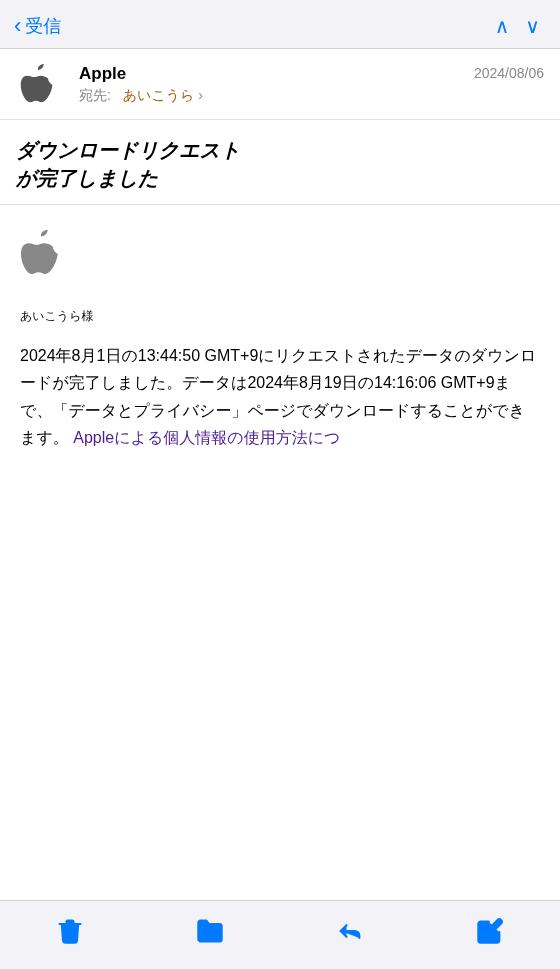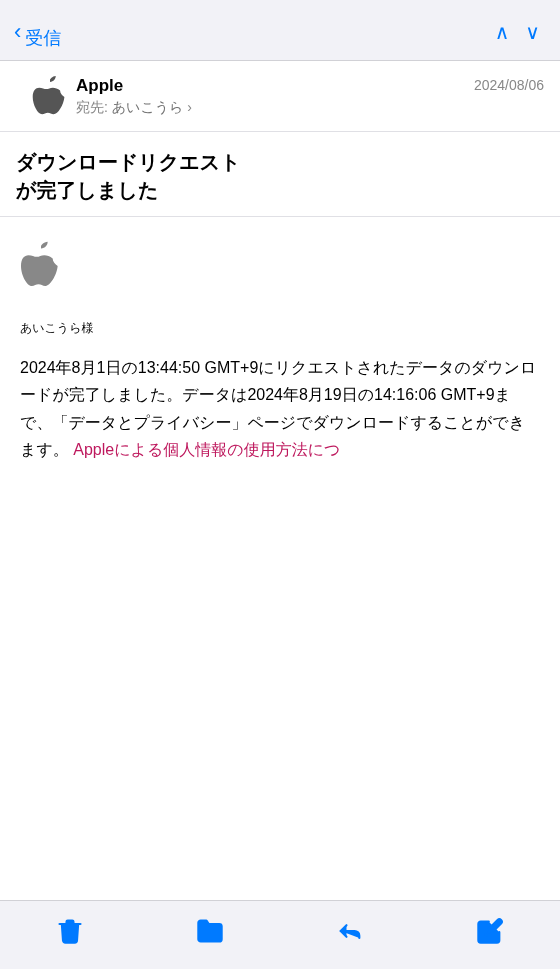--- a/index.html
+++ b/index.html
@@ -36,43 +36,42 @@
 
     .nav-left .chevron-left {
       font-size: 22px;
       line-height: 1;
       color: #007aff;
     }
 
     .nav-left .inbox-label {
       font-size: 18px;
       color: #007aff;
-      margin-top: 12px;
     }
 
     .nav-right {
       display: flex;
       align-items: center;
       gap: 16px;
       color: #007aff;
     }
 
     .nav-arrow {
       font-size: 20px;
       color: #007aff;
       cursor: pointer;
     }
 
     
     .email-header {
       display: flex;
       align-items: flex-start;
-      padding: 14px 16px 12px 28px;
+      padding: 14px 16px 12px 16px;
       border-bottom: 1px solid #e0e0e5;
-      gap: 4px;
+      gap: 19px;
     }
 
     .sender-icon {
       width: 44px;
       height: 44px;
       flex-shrink: 0;
       display: flex;
       align-items: center;
       justify-content: center;
     }
@@ -88,35 +87,37 @@
       line-height: 1.3;
     }
 
     .sender-to {
       font-size: 14px;
       color: #888;
       margin-top: 2px;
     }
 
     .sender-to .to-name {
-      color: #737373;
+      color: #a16207;
+      margin-left: 8px;
     }
 
     .email-date {
       font-size: 14px;
       color: #888;
       flex-shrink: 0;
       padding-top: 2px;
       margin-left: 40px;
     }
 
     
     .email-subject {
       padding: 16px 16px 12px 16px;
       border-bottom: 1px solid #e0e0e5;
+      font-style: italic;
     }
 
     .subject-text {
       font-size: 20px;
       font-weight: 700;
       color: #000;
       line-height: 1.4;
     }
 
     
@@ -148,21 +149,21 @@
       line-height: 1.6;
     }
 
     .body-text {
       font-size: 16px;
       color: #000;
       line-height: 1.7;
     }
 
     .body-text .link-text {
-      color: #be185d;
+      color: #4c1d95;
       text-decoration: none;
     }
 
     
     .bottom-toolbar {
       display: flex;
       align-items: center;
       justify-content: space-around;
       padding: 12px 0 20px 0;
       background: #f2f2f7;

